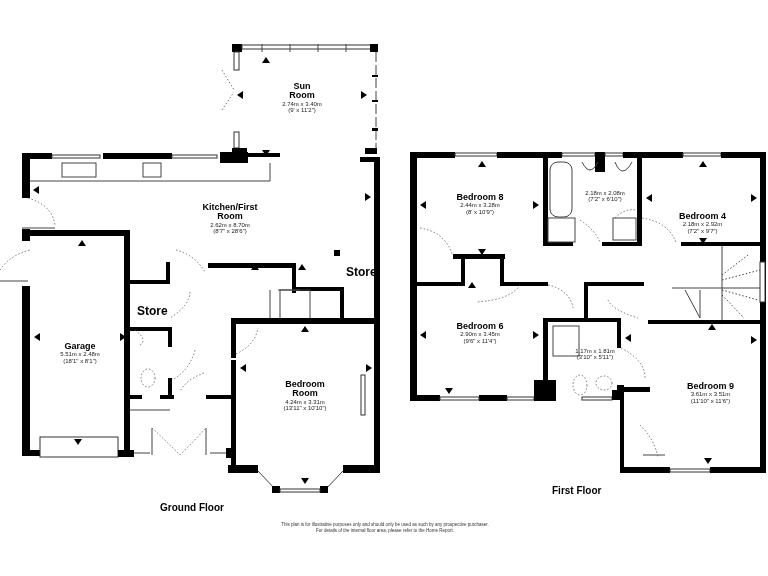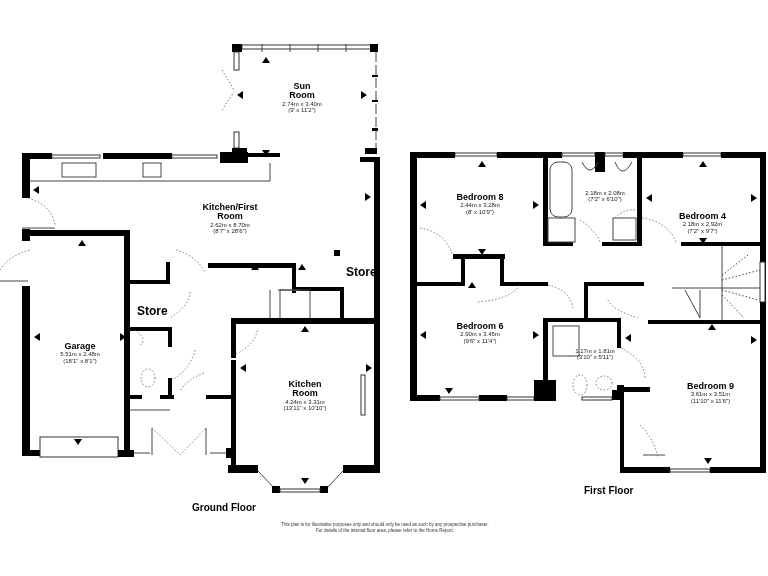--- a/index.html
+++ b/index.html
@@ -6,21 +6,21 @@
     body { width:768px; height:576px; position:relative; overflow:hidden; font-family:"Liberation Sans", sans-serif; }
     svg#plan { position:absolute; left:0; top:0; }
     .wall { fill:#000; }
     .thin { stroke:#444; stroke-width:1; fill:none; }
     .win { stroke:#333; stroke-width:1; fill:#fff; }
     .door { stroke:#555; stroke-width:0.8; fill:none; stroke-dasharray:1.5 2; }
     .arrow { fill:#000; }
     .room-label { position:absolute; text-align:center; color:#000; line-height:1.05; }
     .room-label .name { font-weight:bold; font-size:9px; display:block; }
     .room-label .dim { font-size:6px; display:block; color:#222; }
-    .floor-label { position:absolute; font-weight:bold; font-size:10px; color:#000;margin-left:32px; }
+    .floor-label { position:absolute; font-weight:bold; font-size:10px; color:#000; }
     .disclaimer { position:absolute; left:255px; top:522px; width:260px; text-align:center; font-size:4.5px; color:#333; line-height:1.3; }
     .store-label { position:absolute; font-weight:bold; font-size:12px; }
   </style>
 </head>
 <body>
 
 <svg id="plan" width="768" height="576" viewBox="0 0 768 576">
 
   <g>
 
@@ -246,21 +246,21 @@
   <span class="dim">(8'7" x 28'6")</span>
 </div>
 
 <div class="room-label" style="left:50px; top:326px; width:60px;margin-top:16px;">
   <span class="name">Garage</span>
   <span class="dim">5.51m x 2.48m</span>
   <span class="dim">(18'1" x 8'1")</span>
 </div>
 
 <div class="room-label" style="left:275px; top:380px; width:60px;">
-  <span class="name">Kitchen</span>
+  <span class="name">Bedroom</span>
   <span class="name">Room</span>
   <span class="dim">4.24m x 3.31m</span>
   <span class="dim">(13'11" x 10'10")</span>
 </div>
 
 <div class="store-label" style="left:346px; top:265px;">Store</div>
 <div class="store-label" style="left:137px; top:304px;">Store</div>
 
 <div class="room-label" style="left:445px; top:193px; width:70px;">
   <span class="name">Bedroom 8</span>

